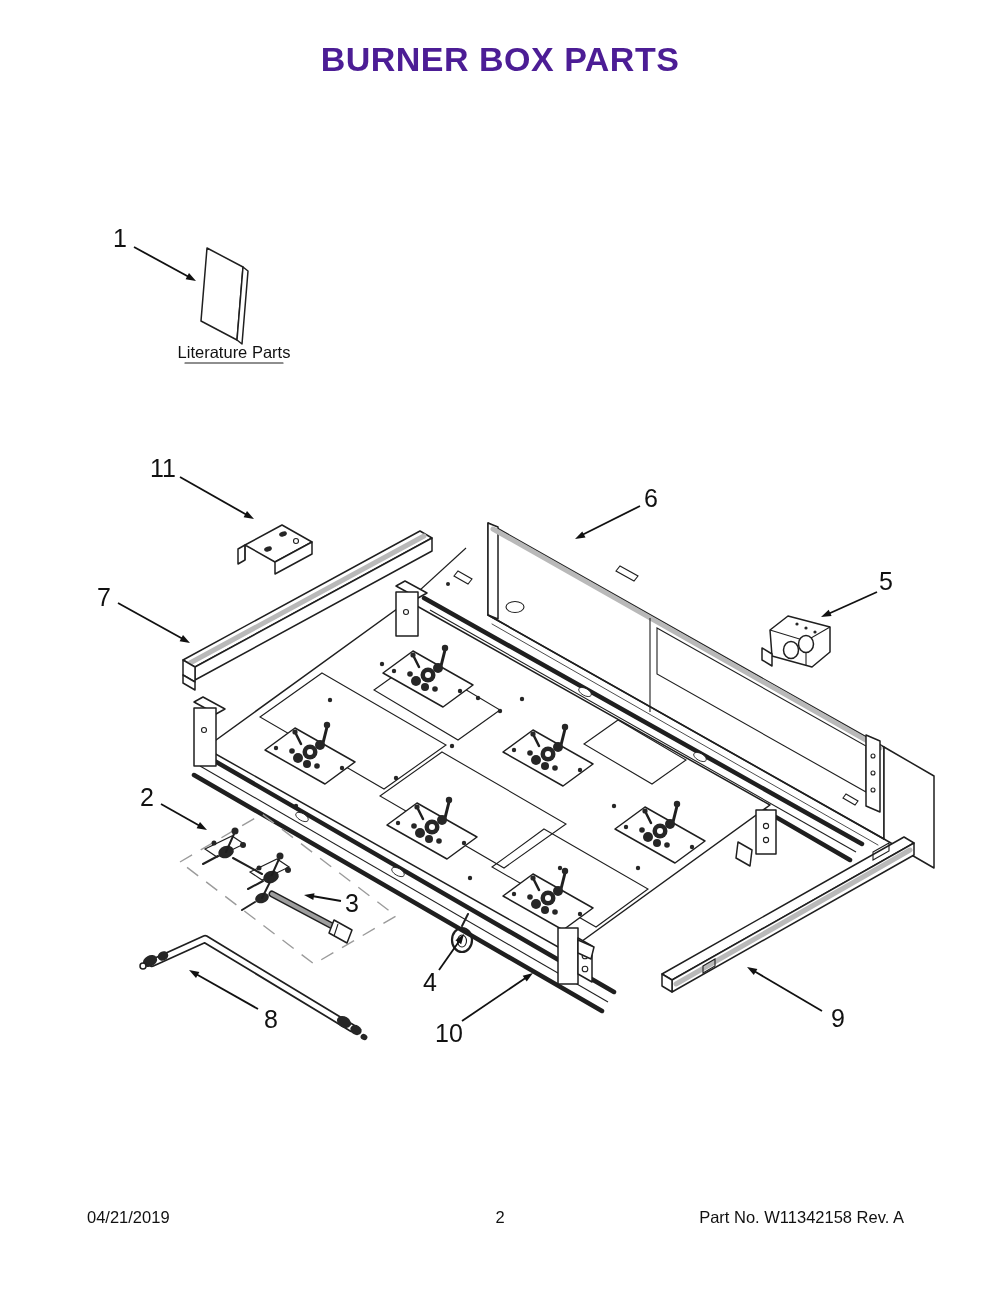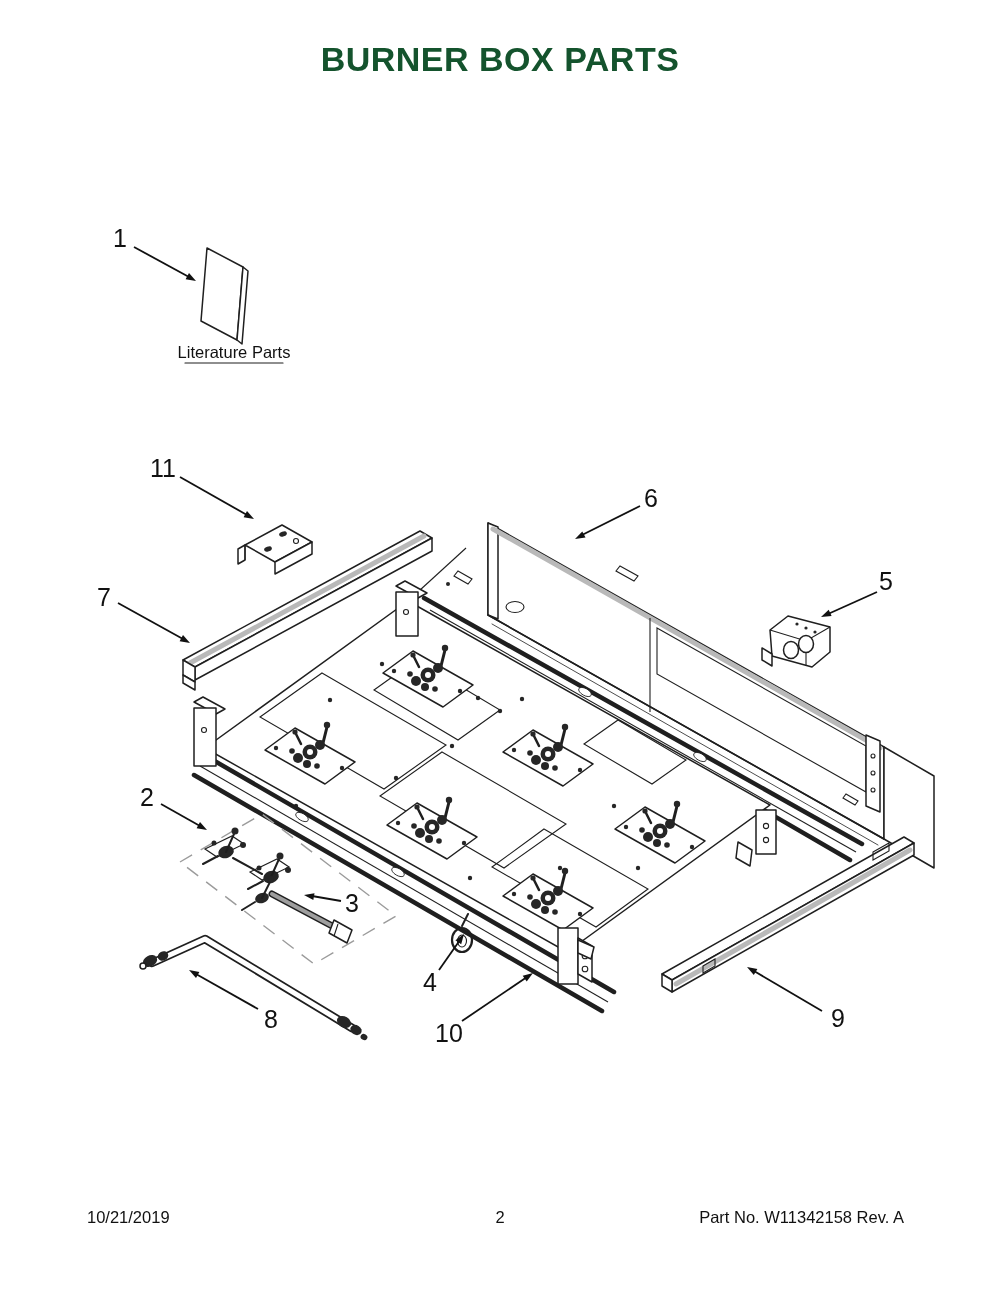--- a/index.html
+++ b/index.html
@@ -1,19 +1,19 @@
 <!DOCTYPE html>
 <html><head>
 <meta charset="utf-8">
 <style>
   html,body{margin:0;padding:0;background:#e8e8e8;}
   #page{position:relative;width:1000px;height:1294px;background:#ffffff;margin:0 auto;
         font-family:"Liberation Sans","DejaVu Sans",sans-serif;color:#1f1f1f;overflow:hidden;}
   #title{position:absolute;top:40px;left:0;width:100%;text-align:center;
-         font-size:34px;font-weight:700;letter-spacing:.5px;color:#14532d;}
+         font-size:34px;font-weight:700;letter-spacing:.5px;color:#4c1d95;}
   #diagram-svg{position:absolute;left:0;top:0;}
   .footer-text{position:absolute;top:1208px;font-size:16.5px;color:#111;}
   #footer-date{left:87px;}
   #footer-page{left:0;width:1000px;text-align:center;}
   #footer-part{right:96px;}
   
   .ln{stroke:#1f1f1f;fill:none;stroke-linecap:round;stroke-linejoin:round;}
   .face{fill:#ffffff;stroke:#1f1f1f;stroke-width:1.5;stroke-linejoin:round;}
   .thin{stroke:#1f1f1f;stroke-width:1.1;fill:none;}
   .heavy{stroke:#1f1f1f;stroke-width:4.5;fill:none;stroke-linecap:round;}
@@ -295,16 +295,16 @@
         <text class="callout-num" x="449" y="1042">10</text>
       </g>
       <g>
         <line class="arrow-line" x1="822" y1="1011" x2="754" y2="971"></line>
         <polygon class="arrow-head" points="747,967 757.4,969.1 753.8,975.1"></polygon>
         <text class="callout-num" x="838" y="1027">9</text>
       </g>
     </g>
   </svg>
 
-  <div class="footer-text" id="footer-date">10/21/2019</div>
+  <div class="footer-text" id="footer-date">04/21/2019</div>
   <div class="footer-text" id="footer-page">2</div>
   <div class="footer-text" id="footer-part">Part No.  W11342158   Rev.  A</div>
 </div>
 
 </body></html>

